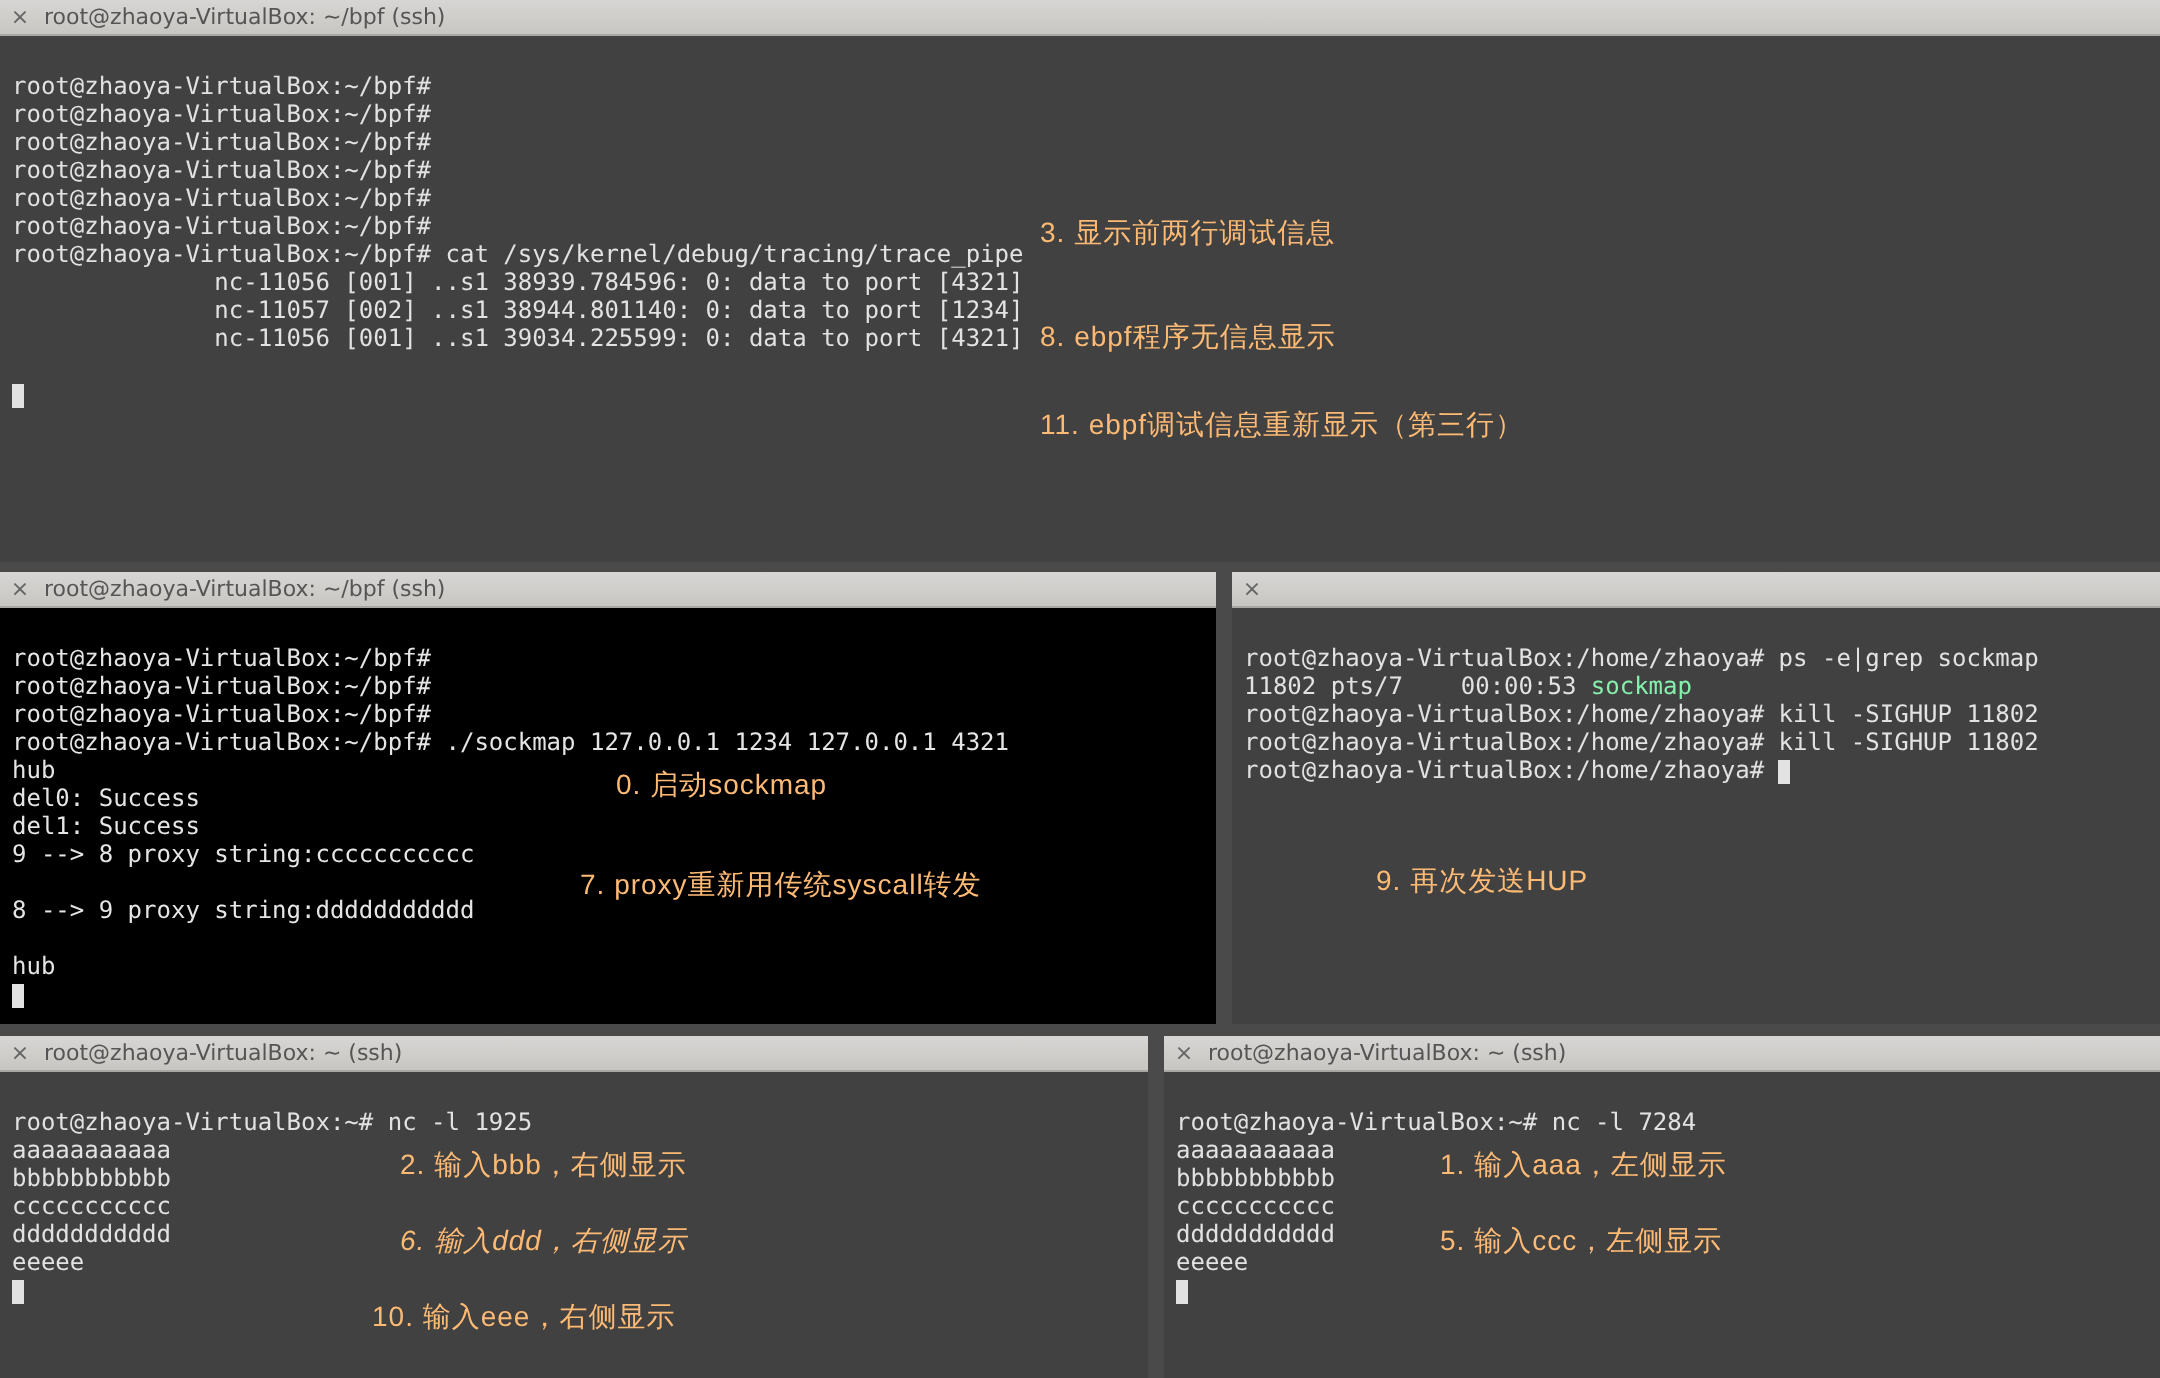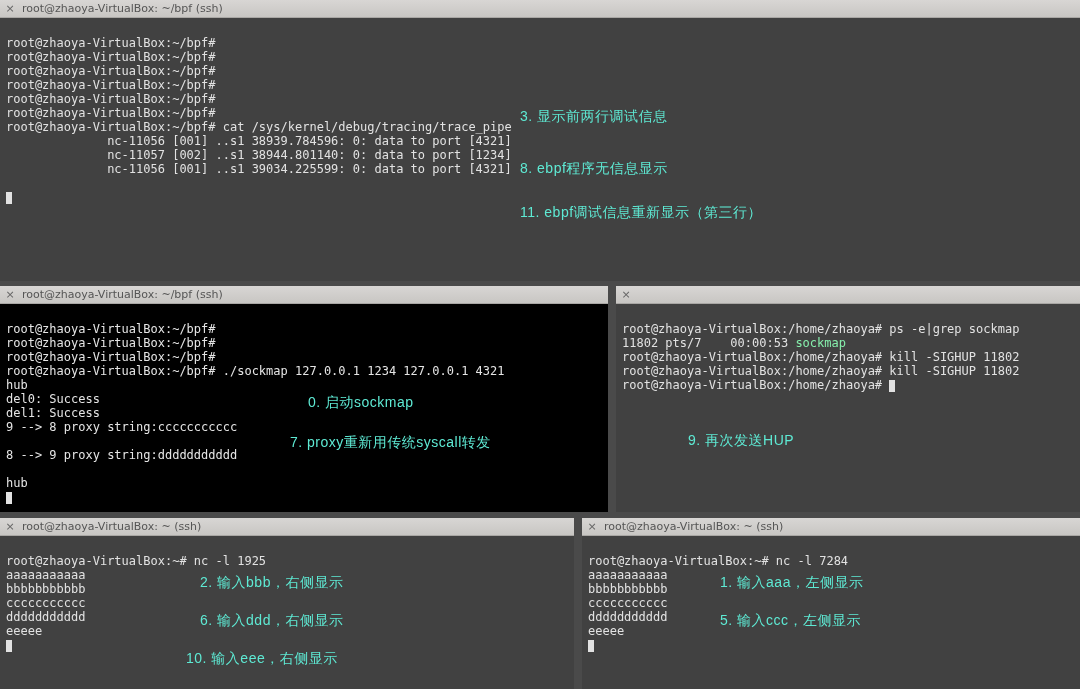--- a/index.html
+++ b/index.html
@@ -49,21 +49,21 @@
   .term-dark {
     background: #414141;
     color: #e2e2e2;
   }
   .term-black {
     background: #000000;
     color: #e5e5e5;
   }
   .annot {
     position: absolute;
-    color: #5eead4;
+    color: #fdba74;
     font-size: 14px;
     font-family: "PingFang SC", "Microsoft YaHei", sans-serif;
     font-weight: 500;
     white-space: nowrap;
     letter-spacing: 0.5px;
   }
   .cursor {
     display: inline-block;
     width: 6px; height: 12px;
     background: #e2e2e2;
@@ -111,21 +111,21 @@
 <span>hub</span>
 <span>del0: Success</span>
 <span>del1: Success</span>
 <span>9 --&gt; 8 proxy string:ccccccccccc</span>
 <span></span>
 <span>8 --&gt; 9 proxy string:ddddddddddd</span>
 <span></span>
 <span>hub</span>
 <span class="cursor"></span>
   </div>
-  <div class="annot" style="left:308px; top:108px;">0. 启动sockmap</div>
+  <div class="annot" style="left:308px; top:98px;">0. 启动sockmap</div>
   <div class="annot" style="left:290px; top:148px;">7. proxy重新用传统syscall转发</div>
 </div>
 
 <div class="pane" style="left:616px;top:286px;width:464px;height:226px;">
   <div class="titlebar">
     <span class="close">×</span>
   </div>
   <div class="term term-dark">
 <span>root@zhaoya-VirtualBox:/home/zhaoya# ps -e|grep sockmap</span>
 <span><span>11802 pts/7    00:00:53 </span><span class="green">sockmap</span></span>
@@ -144,21 +144,21 @@
   <div class="term term-dark">
 <span>root@zhaoya-VirtualBox:~# nc -l 1925</span>
 <span>aaaaaaaaaaa</span>
 <span>bbbbbbbbbbb</span>
 <span>ccccccccccc</span>
 <span>ddddddddddd</span>
 <span>eeeee</span>
 <span class="cursor"></span>
   </div>
   <div class="annot" style="left:200px; top:56px;">2. 输入bbb，右侧显示</div>
-  <div class="annot" style="left:200px; top:94px;">6. 输入ddd，右侧显示</div>
+  <div class="annot" style="left:200px; top:94px;font-style:italic;">6. 输入ddd，右侧显示</div>
   <div class="annot" style="left:186px; top:132px;">10. 输入eee，右侧显示</div>
 </div>
 
 <div class="pane" style="left:582px;top:518px;width:498px;height:171px;">
   <div class="titlebar">
     <span class="close">×</span>
     <span>root@zhaoya-VirtualBox: ~ (ssh)</span>
   </div>
   <div class="term term-dark">
 <span>root@zhaoya-VirtualBox:~# nc -l 7284</span>

